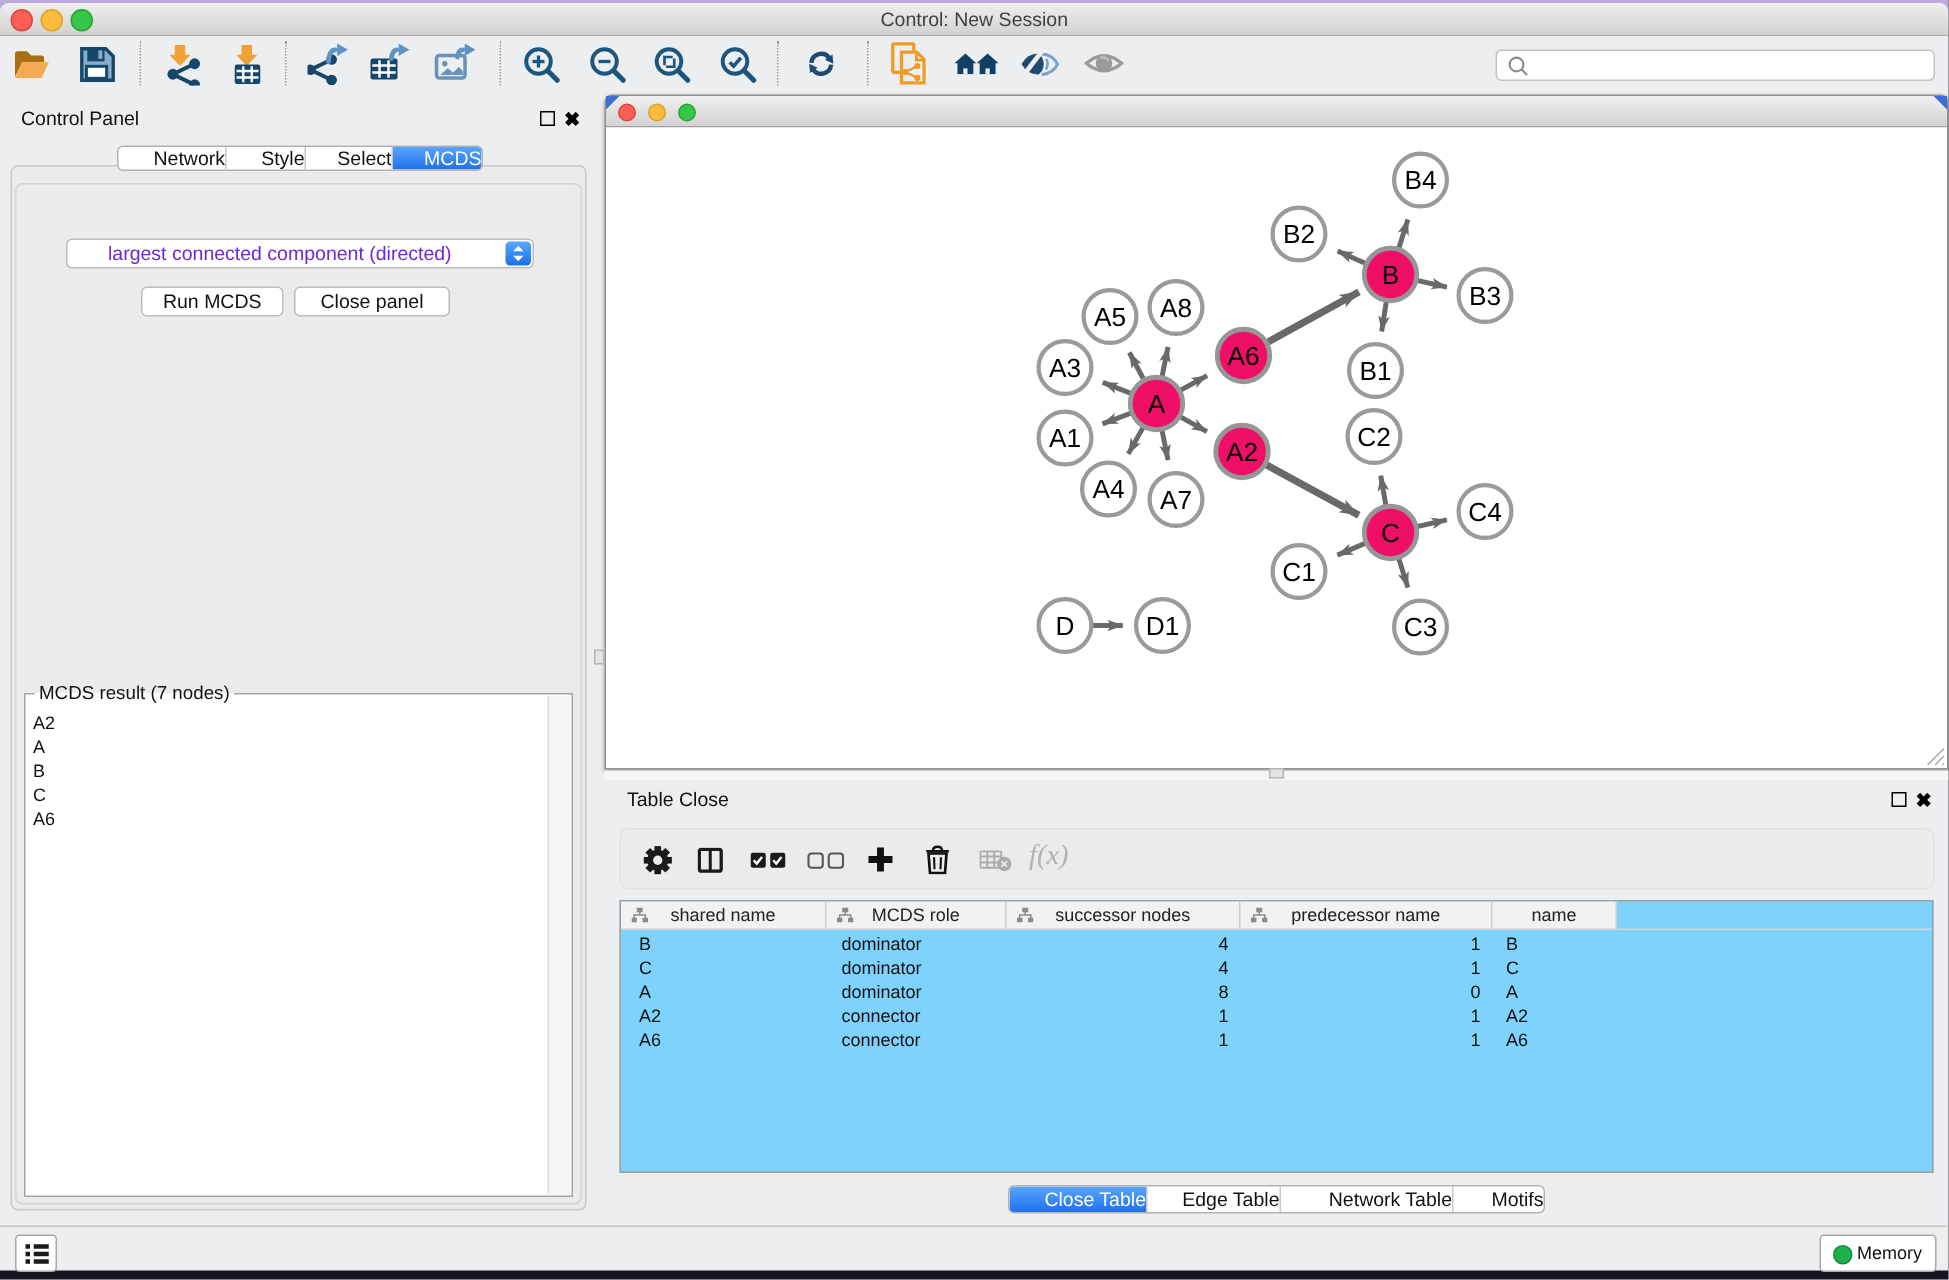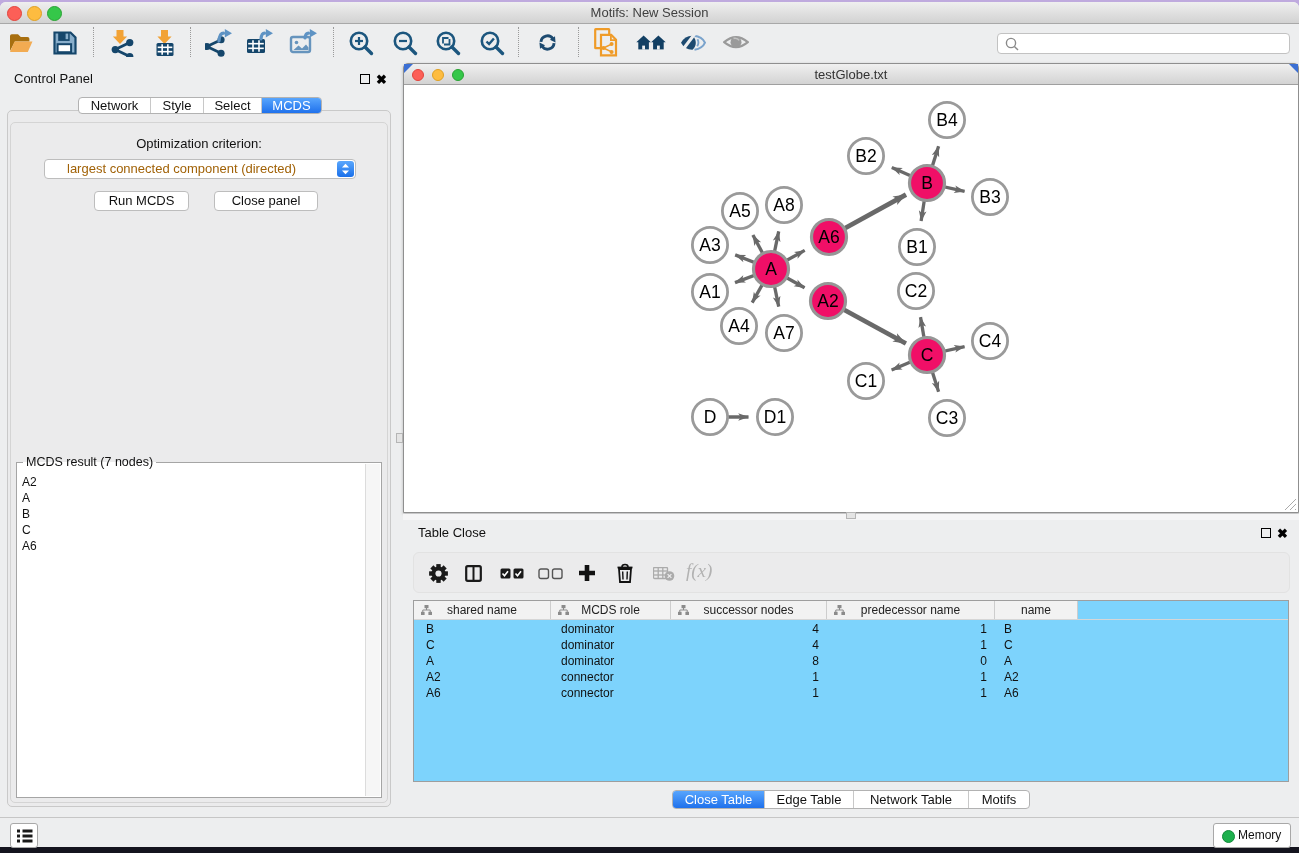--- a/index.html
+++ b/index.html
@@ -20,37 +20,37 @@
 .ticon{position:absolute;top:29px;}
 #searchbox{position:absolute;left:997px;top:11px;width:291px;height:19px;background:#fff;
   border:1px solid #c2c2c2;border-radius:4px;}
 
 #cp-title{position:absolute;left:14px;top:71px;font-size:13px;color:#111;}
 .floatbtn{position:absolute;width:8px;height:8px;border:1.5px solid #000;}
 .closebtn{position:absolute;font-size:13px;font-weight:bold;color:#000;line-height:13px;}
 #cp-float{left:360px;top:74px;}
 #cp-close{left:376px;top:73px;}
 .seg{position:absolute;display:flex;height:15px;background:#fff;border:1px solid #b2b2b2;border-radius:4px;overflow:hidden;}
-.seg div{height:15px;line-height:15px;font-size:13px;color:#111;text-align:center;border-left:1px solid #c8c8c8;}
+.seg div{height:15px;line-height:15px;font-size:13px;color:#111;text-align:right;border-left:1px solid #c8c8c8;}
 .seg div:first-child{border-left:none;}
 .seg div.sel{background:linear-gradient(#58a5fd,#1f71ec);color:#fff;}
 #cp-tabs{left:78px;top:97px;}
 #cp-pane{position:absolute;left:7px;top:110px;width:382px;height:695px;background:#ebebec;
   border:1px solid #c9c9c9;border-radius:5px;}
 #cp-inner{position:absolute;left:2px;top:11px;width:376px;height:679px;border:1px solid #d4d4d4;border-radius:5px;}
 #opt-label{position:absolute;left:0;top:25px;width:100%;text-align:center;font-size:13px;color:#111;}
 #dropdown{position:absolute;left:36px;top:48px;width:310px;height:18px;background:#fff;
   border:1px solid #bdbdbd;border-radius:4px;}
-#dropdown span{position:absolute;left:22px;top:1px;font-size:13px;color:#a16207;}
+#dropdown span{position:absolute;left:0;top:1px;font-size:13px;color:#6d28d9;padding-left:27px;}
 #dd-step{position:absolute;right:1px;top:1px;width:17px;height:16px;border-radius:3px;
   background:linear-gradient(#5aa7fd,#1a70ea);}
 .btn{position:absolute;height:18px;background:#fff;border:1px solid #bdbdbd;border-radius:4px;
   font-size:13px;color:#111;text-align:center;line-height:18px;}
 #btn-run{left:86px;top:80px;width:93px;}
-#btn-close{left:206px;top:80px;width:102px;}
+#btn-close{left:188px;top:80px;width:102px;}
 #fieldset{position:absolute;left:8px;top:351px;width:364px;height:334px;background:#fff;border:1px solid #a5a5a5;}
 #fieldset .lbl{position:absolute;left:6px;top:-8px;background:linear-gradient(#ebebec 0 52%,#ffffff 52%);padding:0 3px;font-size:12.5px;color:#111;}
 #fs-scroll{position:absolute;right:1px;top:1px;width:14px;height:332px;background:#f6f6f6;border-left:1px solid #dcdcdc;}
 .li{position:absolute;left:5px;font-size:12px;color:#111;}
 
 #netwin{position:absolute;left:403px;top:63px;width:894px;height:448px;background:#fff;
   border:1px solid #8f8f8f;border-radius:5px 5px 0 0;box-shadow:0 1px 3px rgba(0,0,0,0.25);}
 #net-tb{position:absolute;left:0;top:0;width:894px;height:20px;border-radius:5px 5px 0 0;
   background:linear-gradient(#f0f0f0,#d3d3d3);border-bottom:1px solid #9f9f9f;}
 #net-tb .t1{left:8px;top:5px;width:10px;height:10px;background:#fc5f57;border:0.5px solid #e2443c;}
@@ -82,21 +82,21 @@
 </style>
 </head>
 <body>
 <div id="desktop-top"></div>
 <div id="win">
   <div id="winbg"></div>
   <div id="titlebar">
     <div class="tl t1"></div>
       <div class="tl t2"></div>
       <div class="tl t3"></div>
-    <div id="titletext">Motifs: New Session</div>
+    <div id="titletext">Control: New Session</div>
   </div>
   <div id="toolbar">
     <div class="sep" style="left:93px;"></div>
     <div class="sep" style="left:190px;"></div>
     <div class="sep" style="left:333px;"></div>
     <div class="sep" style="left:518px;"></div>
     <div class="sep" style="left:578px;"></div>
     <svg class="ticon" style="left:8px;top:10px;" width="26" height="22" viewBox="0 0 26 22">
         <path d="M2 19 L2 4 Q2 2.2 3.8 2.2 L10 2.2 L12.8 5 L19.5 5 Q21.4 5 21.4 6.8 L21.4 9.5 L7 9.5 Z" fill="#a86f10"></path>
         <path d="M6.5 9.5 L24.5 9.5 L19.8 20 L2 20 Z" fill="#f2ab52"></path>
@@ -211,21 +211,20 @@
           <line x1="10.4" y1="10.4" x2="14" y2="14" stroke="#8a8a8a" stroke-width="1.4"></line>
         </svg>
       </div>
   </div>
 
   <div id="cp-title">Control Panel</div>
   <div class="floatbtn" id="cp-float"></div>
   <div class="closebtn" id="cp-close">✖</div>
   <div id="cp-pane">
     <div id="cp-inner"></div>
-    <div id="opt-label">Optimization criterion:</div>
     <div id="dropdown">
         <span>largest connected component (directed)</span>
       <div id="dd-step">
           <svg style="position:absolute;left:1px;top:0px;" width="16" height="16" viewBox="0 0 16 16">
             <path d="M4 6.5 L7.5 2.8 L11 6.5 Z" fill="#fff"></path>
             <path d="M4 9.5 L7.5 13.2 L11 9.5 Z" fill="#fff"></path>
           </svg>
         </div>
     </div>
     <div class="btn" id="btn-run">Run MCDS</div>
@@ -245,21 +244,20 @@
     <div style="width:52px;">Style</div>
     <div style="width:57px;">Select</div>
     <div style="width:59px;" class="sel">MCDS</div>
   </div>
 
   <div id="netwin">
     <div id="net-tb">
       <div class="tl t1"></div>
         <div class="tl t2"></div>
         <div class="tl t3"></div>
-      <div id="net-title">testGlobe.txt</div>
     </div>
     <svg style="position:absolute;left:0;top:0;" width="894" height="12" viewBox="0 0 894 12">
         <path d="M0 0 h9 l-9 9 Z" fill="#3b6fd4"></path>
         <path d="M894 0 h-9 l9 9 Z" fill="#3b6fd4"></path>
       </svg>
     <div id="graph">
         <svg style="display:block" width="893" height="426" viewBox="0 0 893 426">
           <defs>
             <marker id="ar" markerWidth="12" markerHeight="9" refX="10.6" refY="4.25" orient="auto" markerUnits="userSpaceOnUse">
               <path d="M0.3 0.4 L11 4.25 L0.3 8.1 L2.9 4.25 Z" fill="#696969"></path>

